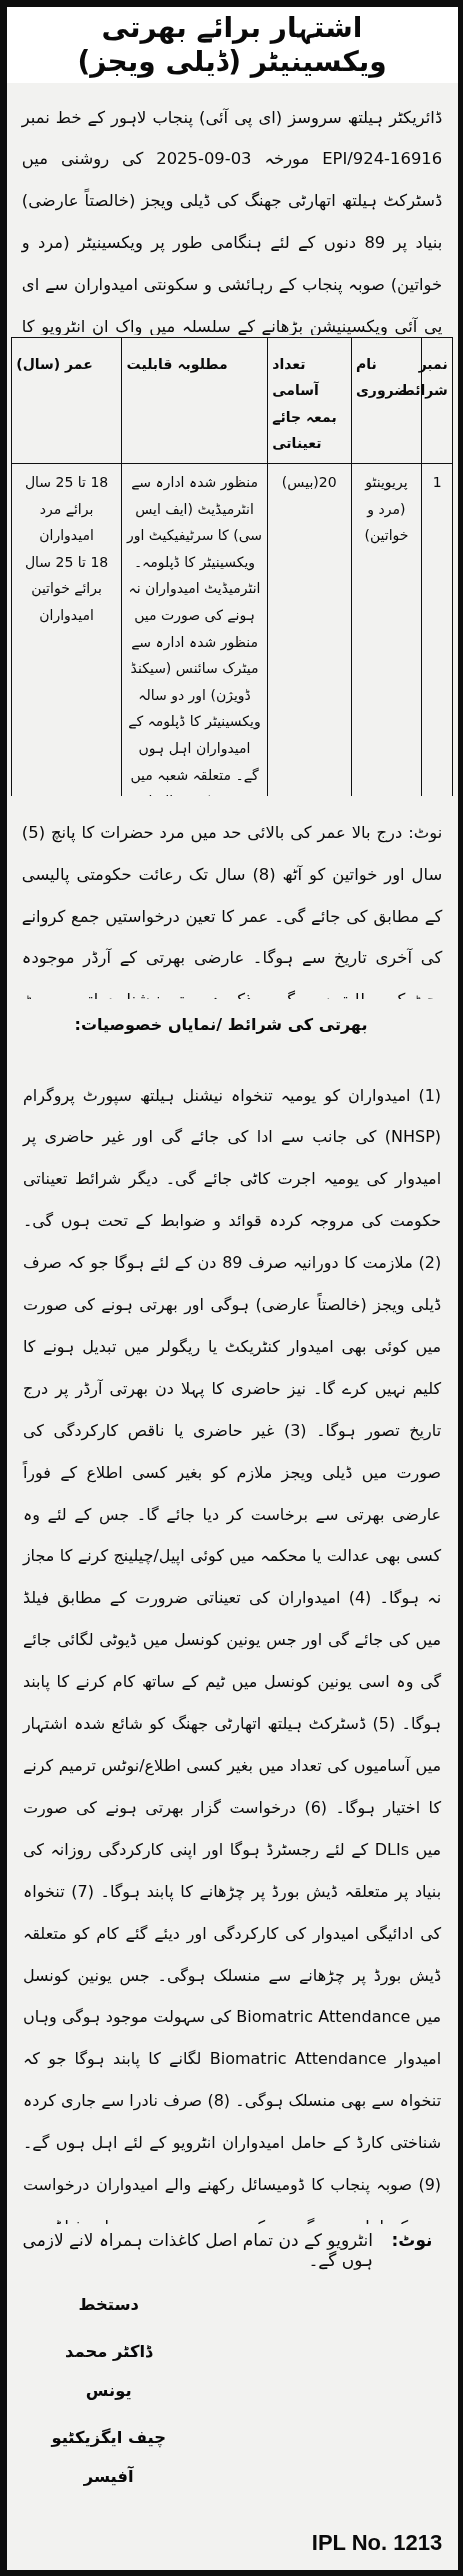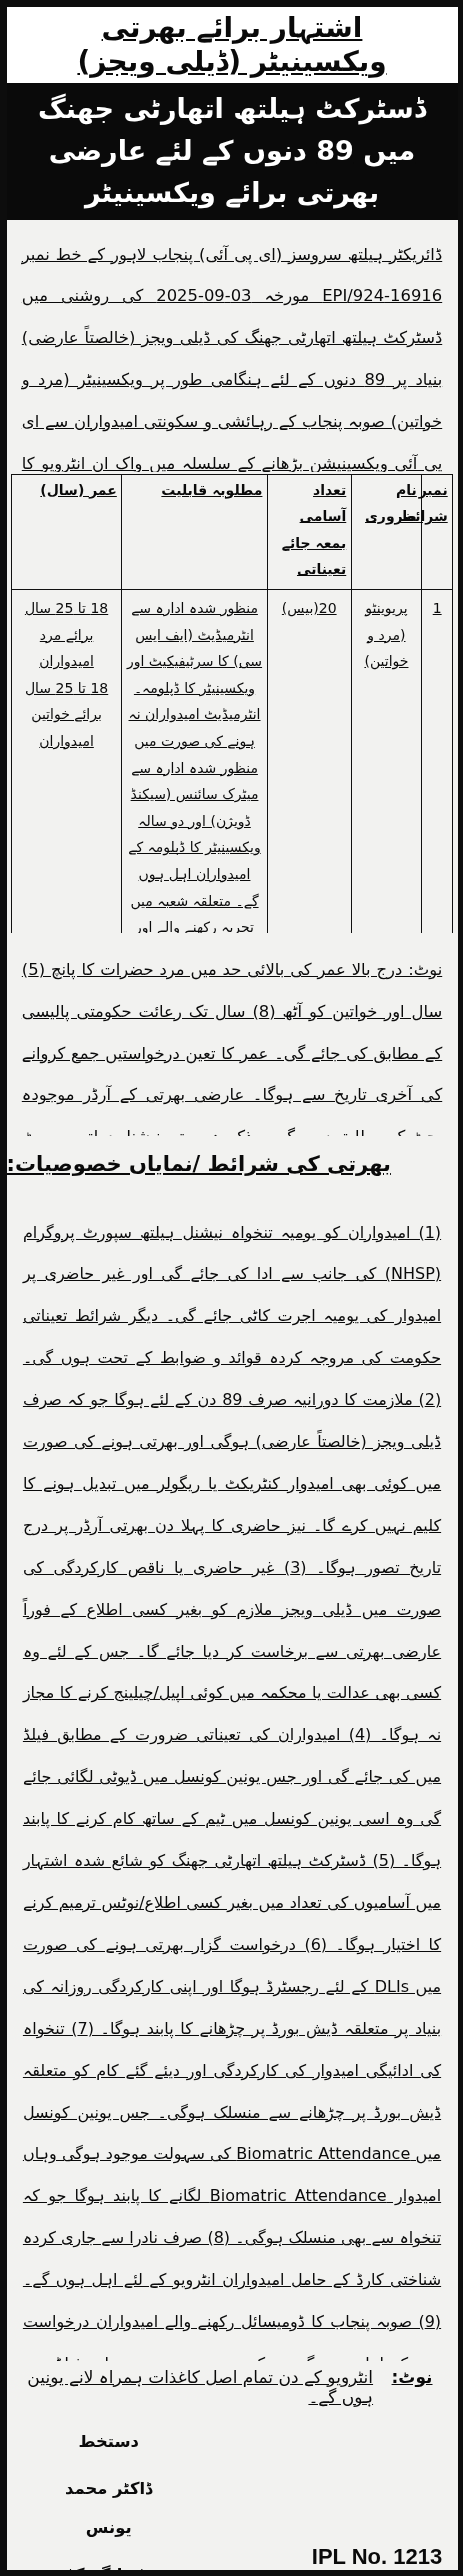--- a/index.html
+++ b/index.html
@@ -7,21 +7,20 @@
     width:464px;
     font-family:"DejaVu Sans","Liberation Sans",sans-serif;
     color:#0a0a0a;
     background:#ffffff;
   }
   .page{
     width:464px;height:2576px;
     background:#0d0d0d;           
     box-sizing:border-box;
     padding:6.5px;
-    text-decoration:underline;
   }
   .inner{
     width:100%;height:100%;
     background:#f2f2f0;
     box-sizing:border-box;
     display:flex;flex-direction:column;
     overflow:hidden;
   }
   .sec{overflow:hidden;box-sizing:border-box;flex:0 0 auto;}
 
@@ -57,21 +56,21 @@
   table.jobs{
     width:100%;height:453px;
     border-collapse:collapse;direction:rtl;
     background:#f2f2f0;table-layout:fixed;
   }
   table.jobs th,table.jobs td{
     border:1.6px solid #111;
     padding:5.5px 4.4px;vertical-align:top;
     font-size:14px;line-height:1.9;text-align:center;
   }
-  table.jobs th{font-weight:bold;text-align:right;vertical-align:top;padding-top:2px;}
+  table.jobs th{font-weight:bold;text-align:left;vertical-align:top;padding-top:13px;}
   td.c-serial{text-align:center;font-size:16.4px;padding-top:33px;}
   td.c-post{text-align:center;padding-top:30px;line-height:2.6;}
   td.c-count{text-align:center;padding-top:30px;font-size:15.3px;}
   td.c-qual{text-align:justify;line-height:2.15;font-size:13px;}
   td.c-age{text-align:center;padding-top:24.5px;line-height:2.5;white-space:pre-line;}
   col.w-serial{width:7%;}
   col.w-post{width:16%;}
   col.w-count{width:19%;}
   col.w-qual{width:33%;}
   col.w-age{width:25%;}
@@ -79,22 +78,22 @@
   
   .note{
     height:203px;padding:16.4px 15.3px 0 15.3px;
     direction:rtl;text-align:justify;
     font-size:16.4px;line-height:2.55;
   }
 
   
   .cond-heading{
     height:64px;padding:16.4px 22px 0 0;
-    direction:rtl;text-align:left;
-    font-size:21px;font-weight:bold;
+    direction:rtl;text-align:center;
+    font-size:16px;font-weight:bold;
   }
   .cond-body{
     height:1161px;padding:12px 16.4px 0 16.4px;
     direction:rtl;text-align:justify;
     font-size:16px;line-height:2.62;
   }
 
   
   .footer-note{
     height:46px;padding:6.5px 25px 0 15.3px;
@@ -105,38 +104,35 @@
   .footer-bottom{
     flex:1 1 auto;position:relative;
   }
   .signature{
     position:absolute;right:62%;left:33px;top:15.3px;
     direction:rtl;text-align:center;
     font-size:16.4px;font-weight:bold;line-height:2.4;
   }
   .signature div{margin-bottom:7.6px;}
   .ipl{
-    position:absolute;right:15.3px;bottom:0;
+    position:absolute;right:15.3px;bottom:14px;
     direction:ltr;font-size:22px;font-weight:bold;
     font-family:"Liberation Sans","DejaVu Sans",sans-serif;
   }
 </style>
 </head>
 <body>
 
 <div class="page">
   <div class="inner">
 
     <div class="sec header">
       <div class="t">اشتہار برائے بھرتی ویکسینیٹر (ڈیلی ویجز)</div>
     </div>
 
-    <div class="sec banner">
-      <div class="t">ڈسٹرکٹ ہیلتھ اتھارٹی جھنگ میں 89 دنوں کے لئے عارضی بھرتی برائے ویکسینیٹر</div>
-    </div>
 
     <div class="sec intro">ڈائریکٹر ہیلتھ سروسز (ای پی آئی) پنجاب لاہور کے خط نمبر 16916-924/EPI مورخہ 03-09-2025 کی روشنی میں ڈسٹرکٹ ہیلتھ اتھارٹی جھنگ کی ڈیلی ویجز (خالصتاً عارضی) بنیاد پر 89 دنوں کے لئے ہنگامی طور پر ویکسینیٹر (مرد و خواتین) صوبہ پنجاب کے رہائشی و سکونتی امیدواران سے ای پی آئی ویکسینیشن بڑھانے کے سلسلہ میں واک ان انٹرویو کا انعقاد کیا جا رہا ہے جن کی تعیناتی ضلع جھنگ میں ضرورت کے مطابق ہوگی۔</div>
 
     <div class="sec tablewrap">
       <table class="jobs">
         <colgroup>
           <col class="w-serial">
             <col class="w-post">
             <col class="w-count">
             <col class="w-qual">
@@ -165,21 +161,21 @@
     </div>
 
     <div class="sec note">نوٹ: درج بالا عمر کی بالائی حد میں مرد حضرات کا پانچ (5) سال اور خواتین کو آٹھ (8) سال تک رعائت حکومتی پالیسی کے مطابق کی جائے گی۔ عمر کا تعین درخواستیں جمع کروانے کی آخری تاریخ سے ہوگا۔ عارضی بھرتی کے آرڈر موجودہ بجٹ کے مطابق ہوں گے۔ مذکورہ بھرتی نیشنل ہیلتھ سپورٹ پروگرام (NHSP) کی سپورٹ سے خالصتاً عارضی بنیاد پر ای پی آئی ویکسینیشن کو بڑھانے کے لئے ہوگی۔</div>
 
     <div class="sec cond-heading">بھرتی کی شرائط /نمایاں خصوصیات:</div>
 
     <div class="sec cond-body">(1) امیدواران کو یومیہ تنخواہ نیشنل ہیلتھ سپورٹ پروگرام (NHSP) کی جانب سے ادا کی جائے گی اور غیر حاضری پر امیدوار کی یومیہ اجرت کاٹی جائے گی۔ دیگر شرائط تعیناتی حکومت کی مروجہ کردہ قوائد و ضوابط کے تحت ہوں گی۔ (2) ملازمت کا دورانیہ صرف 89 دن کے لئے ہوگا جو کہ صرف ڈیلی ویجز (خالصتاً عارضی) ہوگی اور بھرتی ہونے کی صورت میں کوئی بھی امیدوار کنٹریکٹ یا ریگولر میں تبدیل ہونے کا کلیم نہیں کرے گا۔ نیز حاضری کا پہلا دن بھرتی آرڈر پر درج تاریخ تصور ہوگا۔ (3) غیر حاضری یا ناقص کارکردگی کی صورت میں ڈیلی ویجز ملازم کو بغیر کسی اطلاع کے فوراً عارضی بھرتی سے برخاست کر دیا جائے گا۔ جس کے لئے وہ کسی بھی عدالت یا محکمہ میں کوئی اپیل/چیلینج کرنے کا مجاز نہ ہوگا۔ (4) امیدواران کی تعیناتی ضرورت کے مطابق فیلڈ میں کی جائے گی اور جس یونین کونسل میں ڈیوٹی لگائی جائے گی وہ اسی یونین کونسل میں ٹیم کے ساتھ کام کرنے کا پابند ہوگا۔ (5) ڈسٹرکٹ ہیلتھ اتھارٹی جھنگ کو شائع شدہ اشتہار میں آسامیوں کی تعداد میں بغیر کسی اطلاع/نوٹس ترمیم کرنے کا اختیار ہوگا۔ (6) درخواست گزار بھرتی ہونے کی صورت میں DLIs کے لئے رجسٹرڈ ہوگا اور اپنی کارکردگی روزانہ کی بنیاد پر متعلقہ ڈیش بورڈ پر چڑھانے کا پابند ہوگا۔ (7) تنخواہ کی ادائیگی امیدوار کی کارکردگی اور دیئے گئے کام کو متعلقہ ڈیش بورڈ پر چڑھانے سے منسلک ہوگی۔ جس یونین کونسل میں Biomatric Attendance کی سہولت موجود ہوگی وہاں امیدوار Biomatric Attendance لگانے کا پابند ہوگا جو کہ تنخواہ سے بھی منسلک ہوگی۔ (8) صرف نادرا سے جاری کردہ شناختی کارڈ کے حامل امیدواران انٹرویو کے لئے اہل ہوں گے۔ (9) صوبہ پنجاب کا ڈومیسائل رکھنے والے امیدواران درخواست دینے کے اہل ہوں گے جو کہ صحت مند، موزوں اور فیلڈ میں کام کرنے والے ہوں نیز ضلع جھنگ اور متعلقہ یونین کونسل کے رہائشی امیدواران کو ترجیح دی جائے گی۔ (10) سلیکشن کمیٹی کا فیصلہ حتمی ہوگا جسے کسی عدالت میں چیلینج نہیں کیا جا سکے گا۔ (11) اشتہار ہذا کی اشاعت سے قبل ارسال کردہ تمام درخواستیں داخل دفتر کر دی گئی ہیں اس لئے اشتہار کی اشاعت کے بعد نئی درخواست دینا ضروری ہے۔ مجاز اتھارٹی کو اختیار ہوگا کہ بغیر وجہ بتائے اشتہار ہذا منسوخ کر دے۔ ہر لحاظ سے مکمل درخواستیں بمعہ تصدیق شدہ اسناد/حاصل کردہ نمبروں کے تفصیلی سرٹیفکیٹ، ڈومیسائل، قومی شناختی کارڈ اور دیگر کاغذات بمعہ تصاویر دفتر ڈسٹرکٹ ہیلتھ آفیسر (پریوینٹو سروسز) جھنگ میں دفتری اوقات کار کے دوران مورخہ 18 فروری 2026 تک موصول ہونی چاہئیں۔ انٹرویو/ٹیسٹ مورخہ 24 فروری 2026 کو دفتر ڈسٹرکٹ ہیلتھ آفیسر (پریوینٹو سروسز) جھنگ میں صبح 09:00 بجے ہوں گے۔ حکومت پنجاب کی ریکروٹمنٹ پالیسی 2022 اور سروس رولز کے تمام شرائط کا اطلاق اس بھرتی پر ہوگا۔</div>
 
     <div class="sec footer-note">
       <span class="lbl">نوٹ:</span>
-      <span>انٹرویو کے دن تمام اصل کاغذات ہمراہ لانے یونین ہوں گے۔</span>
+      <span>انٹرویو کے دن تمام اصل کاغذات ہمراہ لانے لازمی ہوں گے۔</span>
     </div>
 
     <div class="footer-bottom">
       <div class="signature">
         <div>دستخط</div>
         <div>ڈاکٹر محمد یونس</div>
         <div>چیف ایگزیکٹیو آفیسر</div>
       </div>
       <div class="ipl">IPL No. 1213</div>
     </div>

